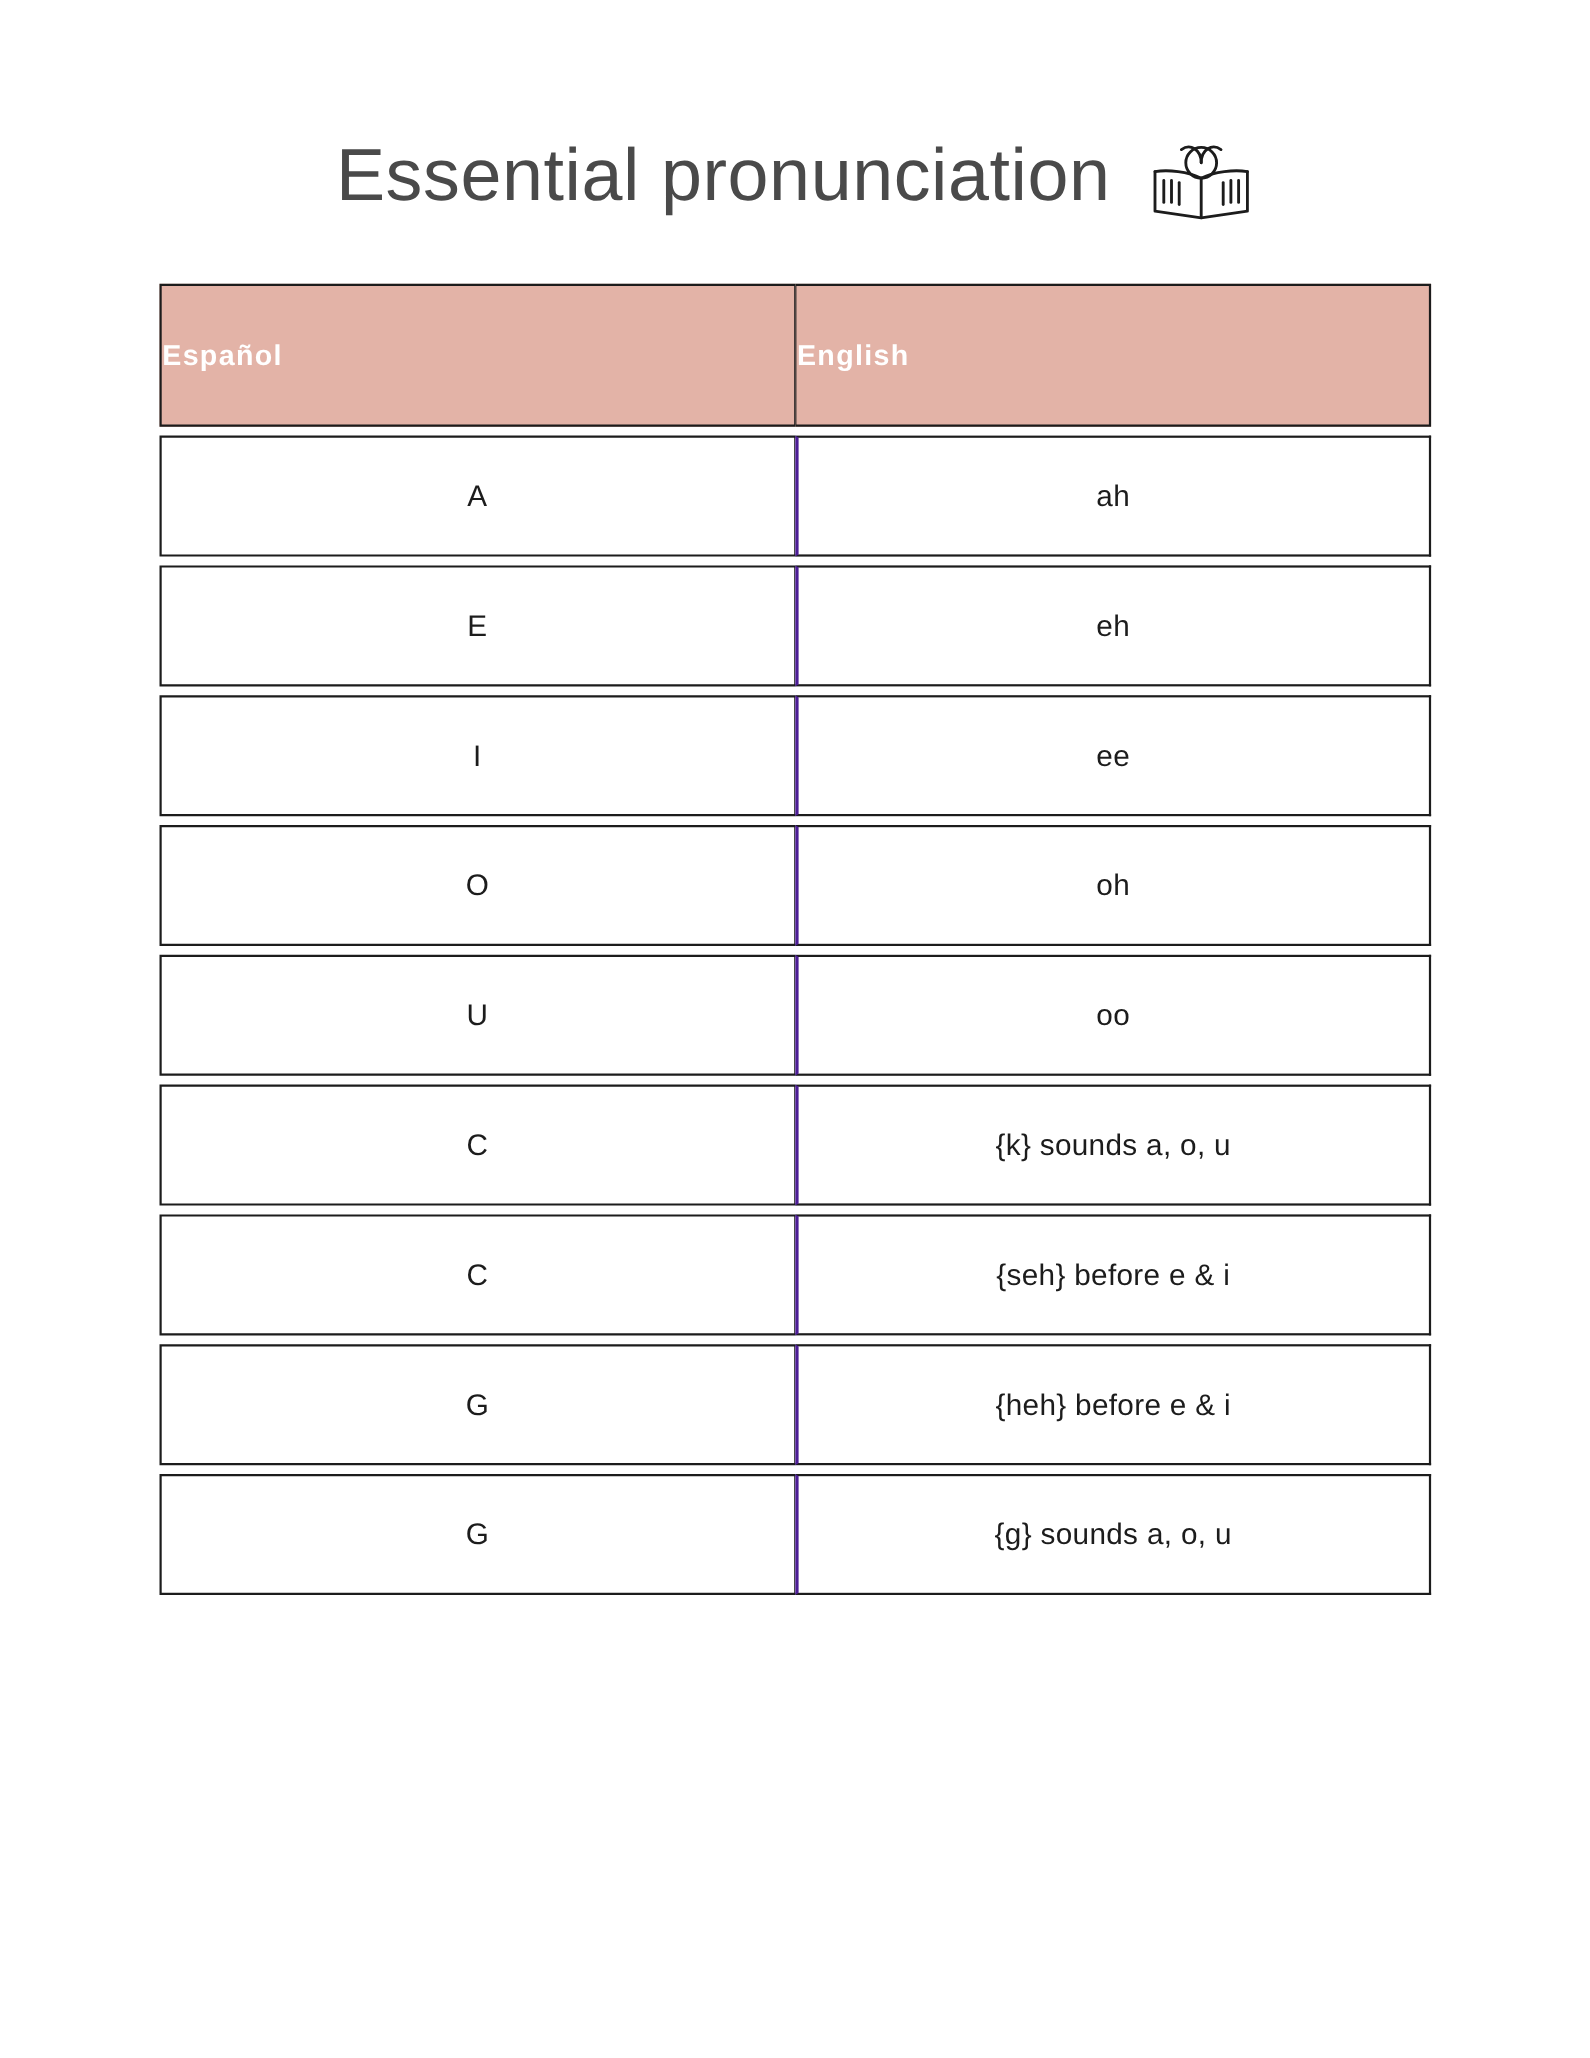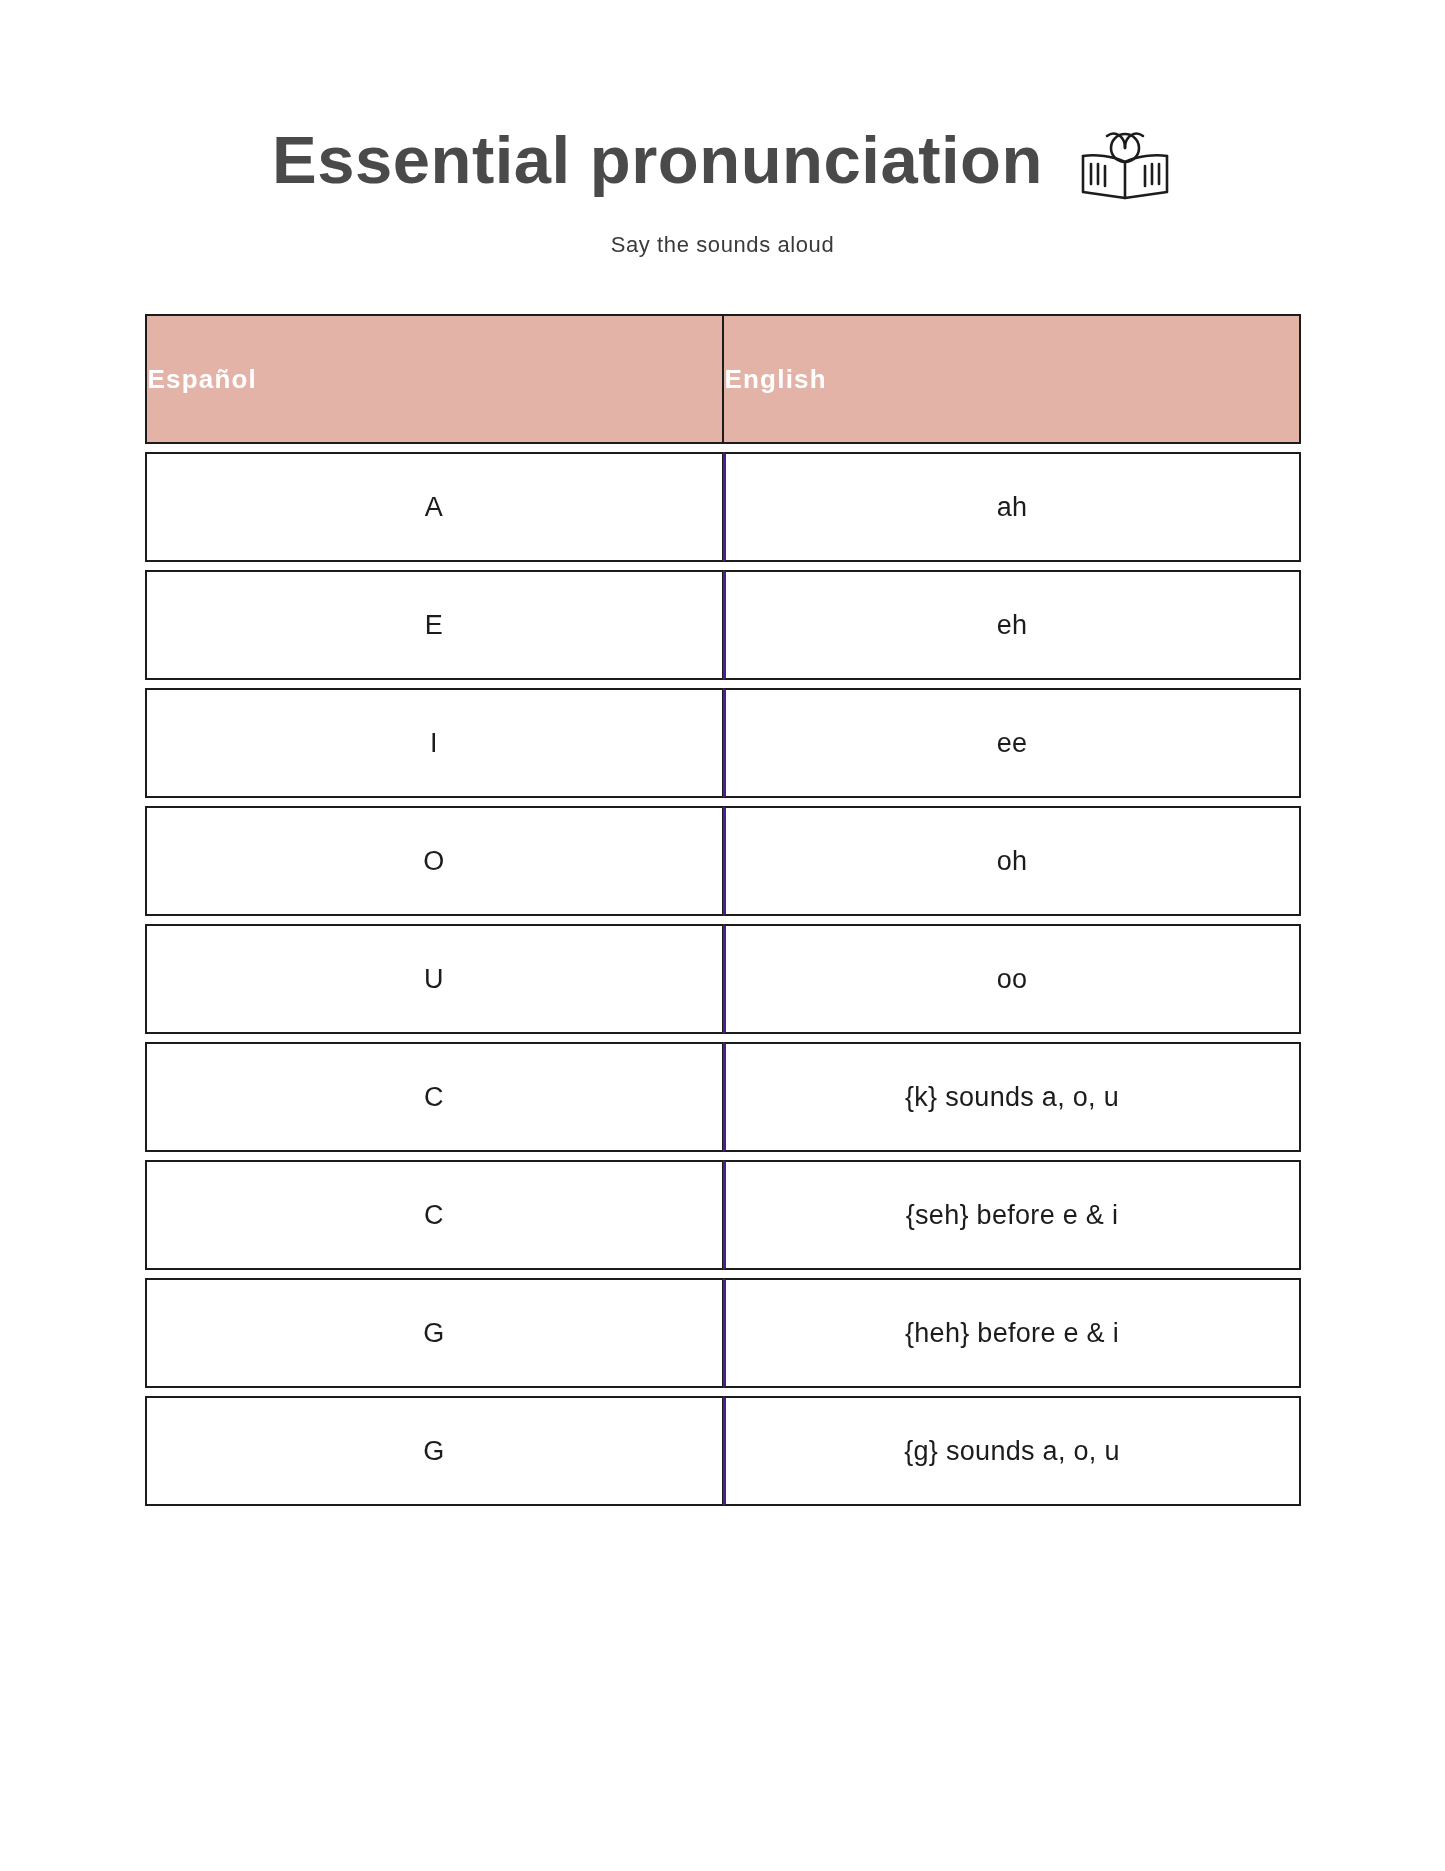--- a/index.html
+++ b/index.html
@@ -24,21 +24,21 @@
   }
   .header {
     display: flex;
     align-items: center;
     justify-content: center;
     gap: 34px;
     margin-top: 118px;
   }
   .title {
     font-size: 67px;
-    font-weight: 700;
+    font-weight: 400;
     letter-spacing: 0.5px;
     color: #4a4a4a;
     line-height: 1.1;
     white-space: nowrap;
   }
   .book-icon {
     width: 96px;
     height: 76px;
     flex: none;
     margin-top: 8px;
@@ -106,21 +106,20 @@
         <path d="M14 38 L14 58"></path>
         <path d="M21 38 L21 58"></path>
         <path d="M28 40 L28 60"></path>
         <path d="M68 40 L68 60"></path>
         <path d="M75 38 L75 58"></path>
         <path d="M82 38 L82 58"></path>
       </svg>
     </span>
   </div>
 
-  <div class="subtitle">Say the sounds aloud</div>
 
   <div class="table-wrap">
     <table class="pron">
       <thead>
         <tr class="headrow">
           <th class="col-left">Español</th>
           <th class="col-right">English</th>
         </tr>
       </thead>
       <tbody>

